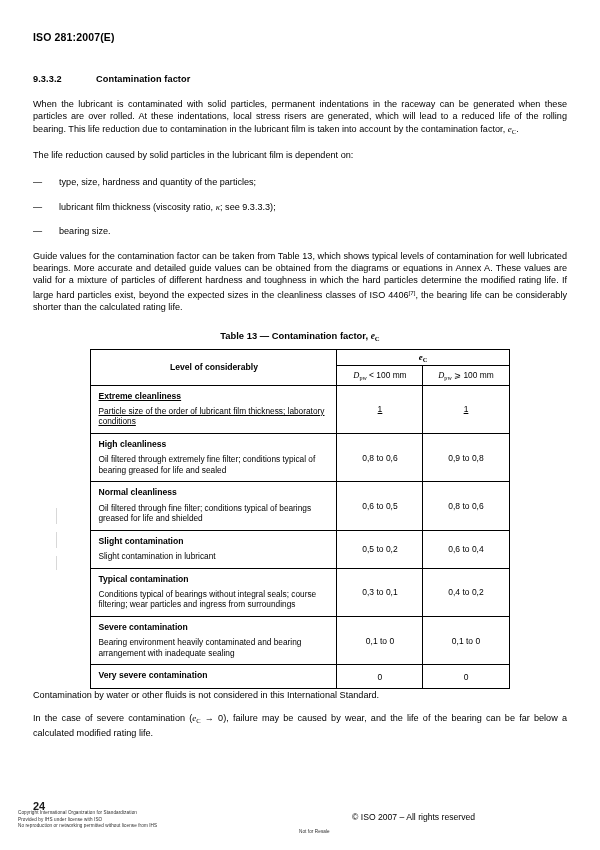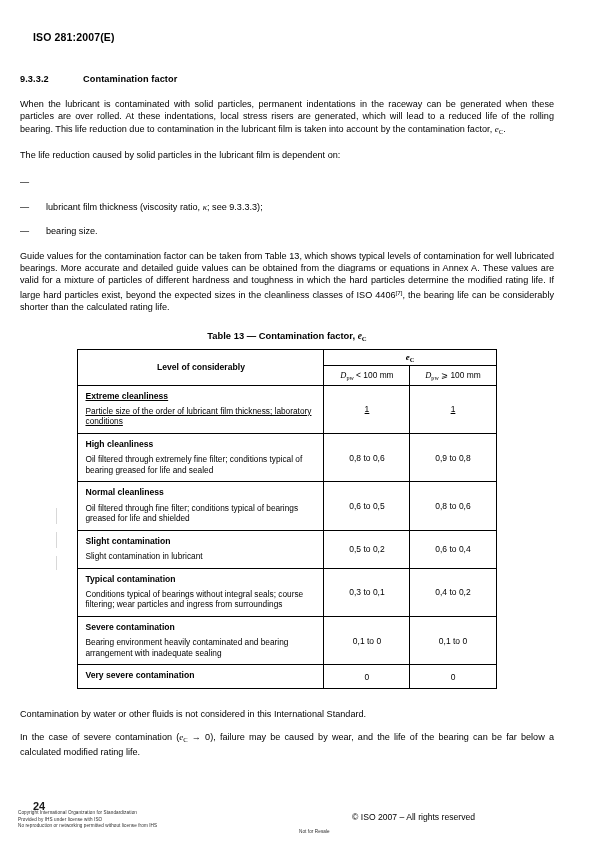--- a/index.html
+++ b/index.html
@@ -28,21 +28,21 @@
     left: 33px;
     top: 31px;
     font-size: 10.5px;
     font-weight: bold;
     letter-spacing: 0.15px;
   }
 
   
   .content {
     position: absolute;
-    left: 20px;
+    left: 33px;
     top: 74px;
     width: 534px;
   }
 
   .clause-heading {
     display: flex;
     font-size: 9.2px;
     font-weight: bold;
     margin: 0 0 14px 0;
     letter-spacing: 0.1px;
@@ -214,20 +214,21 @@
       <span>Contamination factor</span>
     </div>
 
     <p class="body"><span>When the lubricant is contaminated with solid particles, permanent indentations in the raceway can be generated when these particles are over rolled. At these indentations, local stress risers are generated, which will lead to a reduced life of the rolling bearing. This life reduction due to contamination in the lubricant film is taken into account by the contamination factor, </span><span class="it ser"><span>e</span><span class="sub">C</span></span><span>.</span></p>
 
     <p class="body tight">The life reduction caused by solid particles in the lubricant film is dependent on:</p>
 
     <ul class="dash-list">
       <li class="dash-item">
         <span class="dash-mark">—</span>
+        <span><span>type, size, hardness and quantity of the particles;</span></span>
       </li>
       <li class="dash-item">
         <span class="dash-mark">—</span>
         <span><span>lubricant film thickness (viscosity ratio, </span><span class="it ser">κ</span><span>; see 9.3.3.3);</span></span>
       </li>
       <li class="dash-item">
         <span class="dash-mark">—</span>
         <span><span>bearing size.</span></span>
       </li>
     </ul>
@@ -304,21 +305,21 @@
         <tr>
           <td class="lvl">
             <div class="lvl-title only">Very severe contamination</div>
           </td>
           <td class="val">0</td>
           <td class="val">0</td>
         </tr>
       </tbody>
     </table>
 
-    <p class="body" style="margin-top:19px;">Contamination by water or other fluids is not considered in this International Standard.</p>
+    <p class="body" style="">Contamination by water or other fluids is not considered in this International Standard.</p>
 
     <p class="body" style="margin-top:11px;"><span>In the case of severe contamination (</span><span class="it ser"><span>e</span><span class="sub">C</span></span><span> → 0), failure may be caused by wear, and the life of the bearing can be far below a calculated modified rating life.</span></p>
 
   </div>
 
   <div class="page-number">24</div>
   <div class="copyright-right">© ISO 2007 – All rights reserved</div>
   <div class="license-block">
     <div>Copyright International Organization for Standardization</div>
     <div>Provided by IHS under license with ISO</div>

